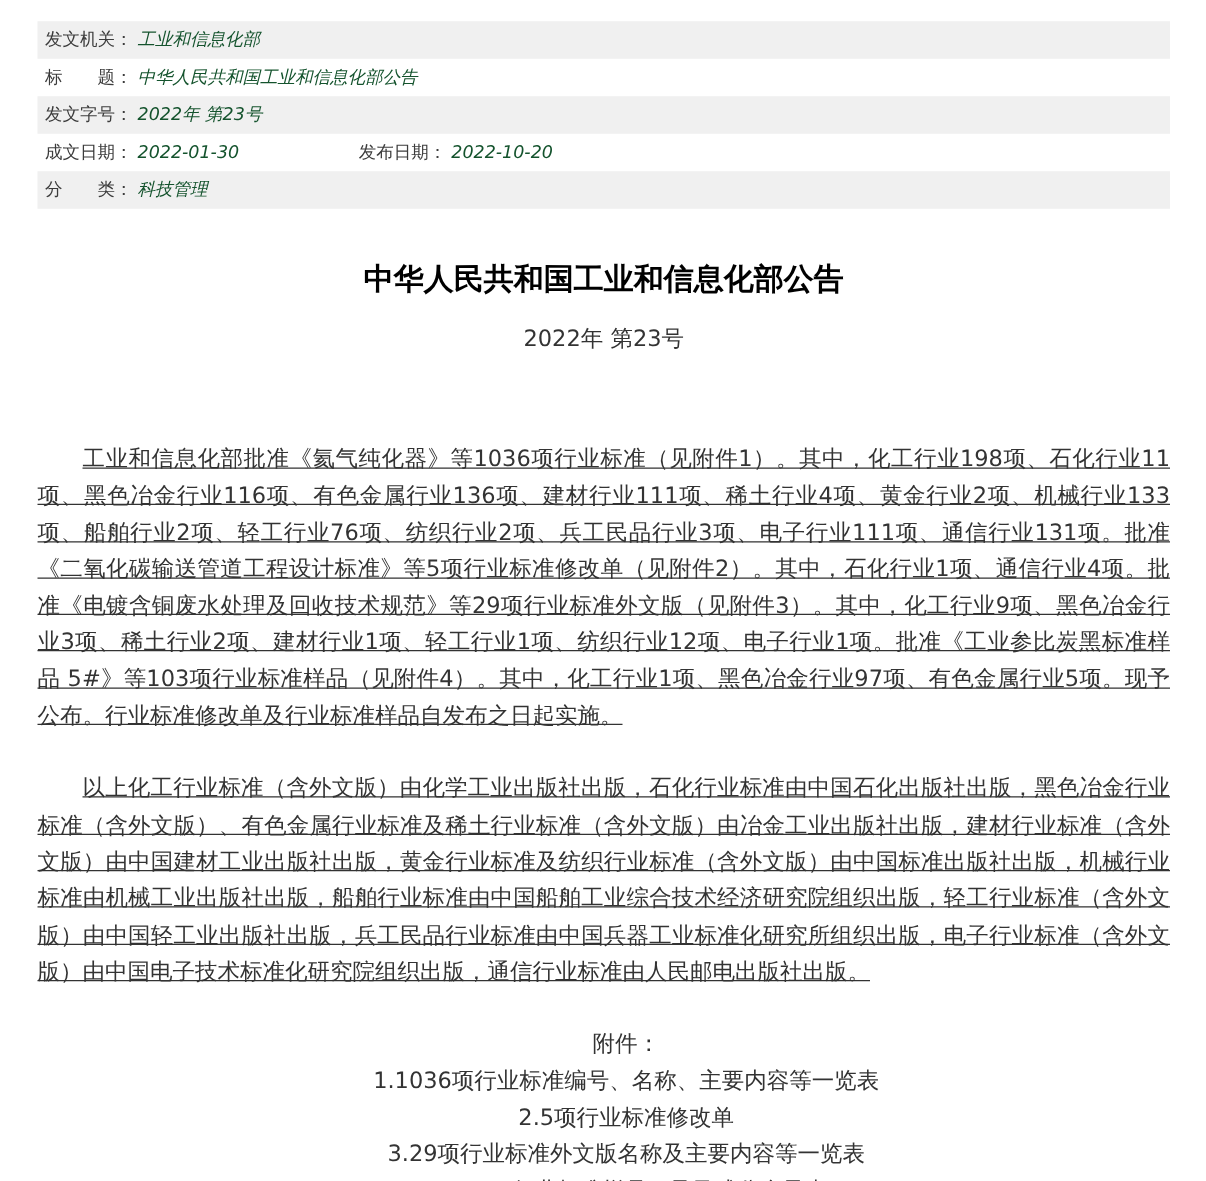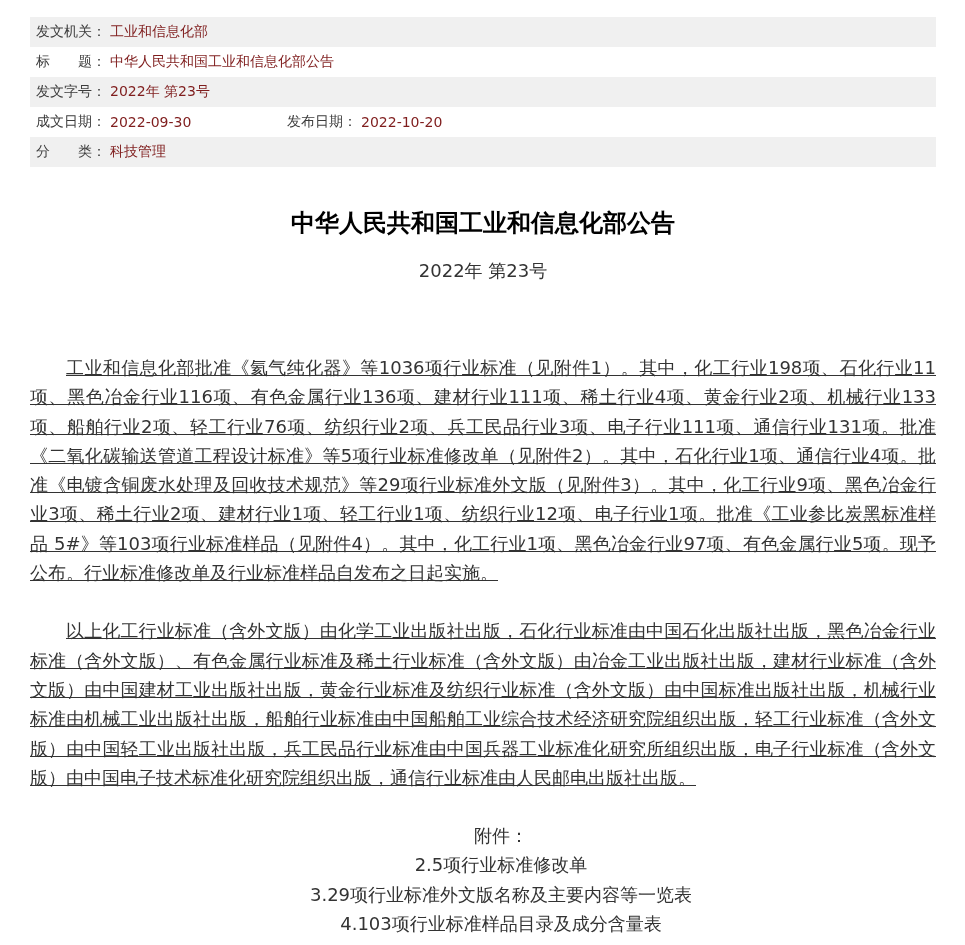--- a/index.html
+++ b/index.html
@@ -30,21 +30,21 @@
     box-sizing: border-box;
   }
   .meta-row.stripe { background: #f0f0f0; }
   .meta-cell {
     display: flex;
     align-items: center;
     white-space: nowrap;
   }
   .meta-cell.first { width: 251px; text-align: right; }
   .meta-label { color: #3c3c3c; }
-  .meta-value { color: #7f1d1d; margin-left: 4px; }
+  .meta-value { color: #14532d; margin-left: 4px; font-style: italic; }
   
   .doc-title {
     margin-top: 40px;
     text-align: center;
     font-size: 24px;
     font-weight: bold;
     color: #000000;
     width: 906px;
     margin-left: 30px;
   }
@@ -100,21 +100,21 @@
     <div class="meta-row stripe">
       <div class="meta-cell">
         <span class="meta-label">发文字号：</span>
         <span class="meta-value">2022年 第23号</span>
       </div>
     </div>
 
     <div class="meta-row">
       <div class="meta-cell first">
         <span class="meta-label">成文日期：</span>
-        <span class="meta-value">2022-09-30</span>
+        <span class="meta-value">2022-01-30</span>
       </div>
       <div class="meta-cell">
         <span class="meta-label">发布日期：</span>
         <span class="meta-value">2022-10-20</span>
       </div>
     </div>
 
     <div class="meta-row stripe">
       <div class="meta-cell">
         <span class="meta-label">分　　类：</span>
@@ -126,19 +126,20 @@
 
   <div class="doc-title">中华人民共和国工业和信息化部公告</div>
   <div class="doc-subtitle">2022年 第23号</div>
 
   <div class="doc-body">
     <p>工业和信息化部批准《氦气纯化器》等1036项行业标准（见附件1）。其中，化工行业198项、石化行业11项、黑色冶金行业116项、有色金属行业136项、建材行业111项、稀土行业4项、黄金行业2项、机械行业133项、船舶行业2项、轻工行业76项、纺织行业2项、兵工民品行业3项、电子行业111项、通信行业131项。批准《二氧化碳输送管道工程设计标准》等5项行业标准修改单（见附件2）。其中，石化行业1项、通信行业4项。批准《电镀含铜废水处理及回收技术规范》等29项行业标准外文版（见附件3）。其中，化工行业9项、黑色冶金行业3项、稀土行业2项、建材行业1项、轻工行业1项、纺织行业12项、电子行业1项。批准《工业参比炭黑标准样品 5#》等103项行业标准样品（见附件4）。其中，化工行业1项、黑色冶金行业97项、有色金属行业5项。现予公布。行业标准修改单及行业标准样品自发布之日起实施。</p>
     <p>以上化工行业标准（含外文版）由化学工业出版社出版，石化行业标准由中国石化出版社出版，黑色冶金行业标准（含外文版）、有色金属行业标准及稀土行业标准（含外文版）由冶金工业出版社出版，建材行业标准（含外文版）由中国建材工业出版社出版，黄金行业标准及纺织行业标准（含外文版）由中国标准出版社出版，机械行业标准由机械工业出版社出版，船舶行业标准由中国船舶工业综合技术经济研究院组织出版，轻工行业标准（含外文版）由中国轻工业出版社出版，兵工民品行业标准由中国兵器工业标准化研究所组织出版，电子行业标准（含外文版）由中国电子技术标准化研究院组织出版，通信行业标准由人民邮电出版社出版。</p>
 
     <div class="attachments">
       <div class="attach-line">附件：</div>
+      <div class="attach-line">1.1036项行业标准编号、名称、主要内容等一览表</div>
       <div class="attach-line">2.5项行业标准修改单</div>
       <div class="attach-line">3.29项行业标准外文版名称及主要内容等一览表</div>
       <div class="attach-line">4.103项行业标准样品目录及成分含量表</div>
     </div>
   </div>
 
 </div>
 
 </body></html>

